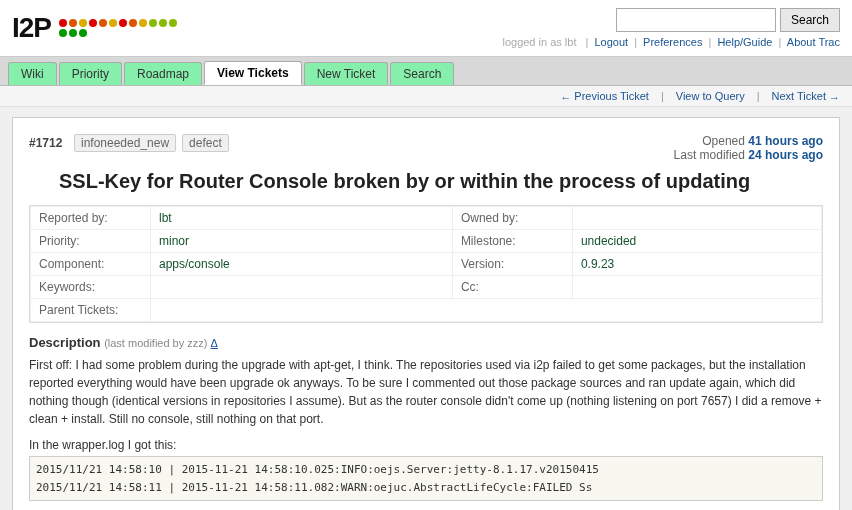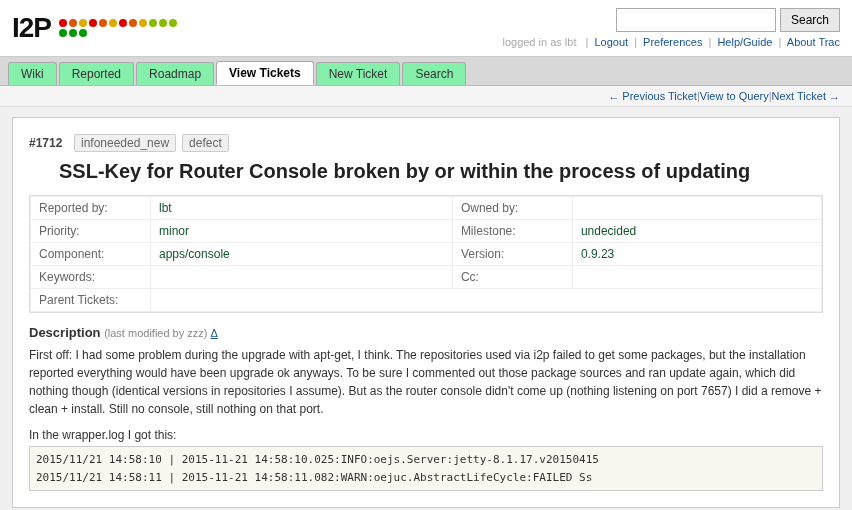--- a/index.html
+++ b/index.html
@@ -108,21 +108,21 @@
     }
 
     
     #breadcrumb-nav {
       background: #f5f5f5;
       border-bottom: 1px solid #ddd;
       padding: 4px 12px;
       font-size: 11px;
       display: flex;
       justify-content: flex-end;
-      gap: 0;
+      gap: 12px;
     }
     #breadcrumb-nav a {
       color: #1a5491;
       text-decoration: none;
     }
     #breadcrumb-nav .sep { color: #999; }
 
     
     #main {
       padding: 10px 12px;
@@ -283,21 +283,21 @@
       <span class="sep">|</span>
       <a href="#">Help/Guide</a>
       <span class="sep">|</span>
       <a href="#">About Trac</a>
     </div>
   </div>
 </div>
 
 <div id="nav-tabs">
   <a class="nav-tab" href="#">Wiki</a>
-  <a class="nav-tab" href="#">Reported</a>
+  <a class="nav-tab" href="#">Priority</a>
   <a class="nav-tab" href="#">Roadmap</a>
   <a class="nav-tab active" href="#">View Tickets</a>
   <a class="nav-tab" href="#">New Ticket</a>
   <a class="nav-tab" href="#">Search</a>
 </div>
 
 <div id="breadcrumb-nav">
   <a href="#">← Previous Ticket</a>
   <span class="sep">|</span>
   <a href="#">View to Query</a>
@@ -309,20 +309,30 @@
   <div id="ticket-container">
 
     <div id="ticket-header">
       <div>
         <span id="ticket-id">#1712</span>
         <span id="ticket-tags">
           <span class="tag">infoneeded_new</span>
           <span class="tag">defect</span>
         </span>
       </div>
+      <div id="ticket-meta-right">
+        <div>
+          <span>Opened</span>
+          <a href="#" class="time-link">41 hours ago</a>
+        </div>
+        <div>
+          <span>Last modified</span>
+          <a href="#" class="time-link">24 hours ago</a>
+        </div>
+      </div>
     </div>
 
     <div id="ticket-title">SSL-Key for Router Console broken by or within the process of updating</div>
 
     <div id="ticket-fields">
       <table>
         <tbody>
             <tr>
           <td class="field-label">Reported by:</td>
           <td class="field-value link-style">

